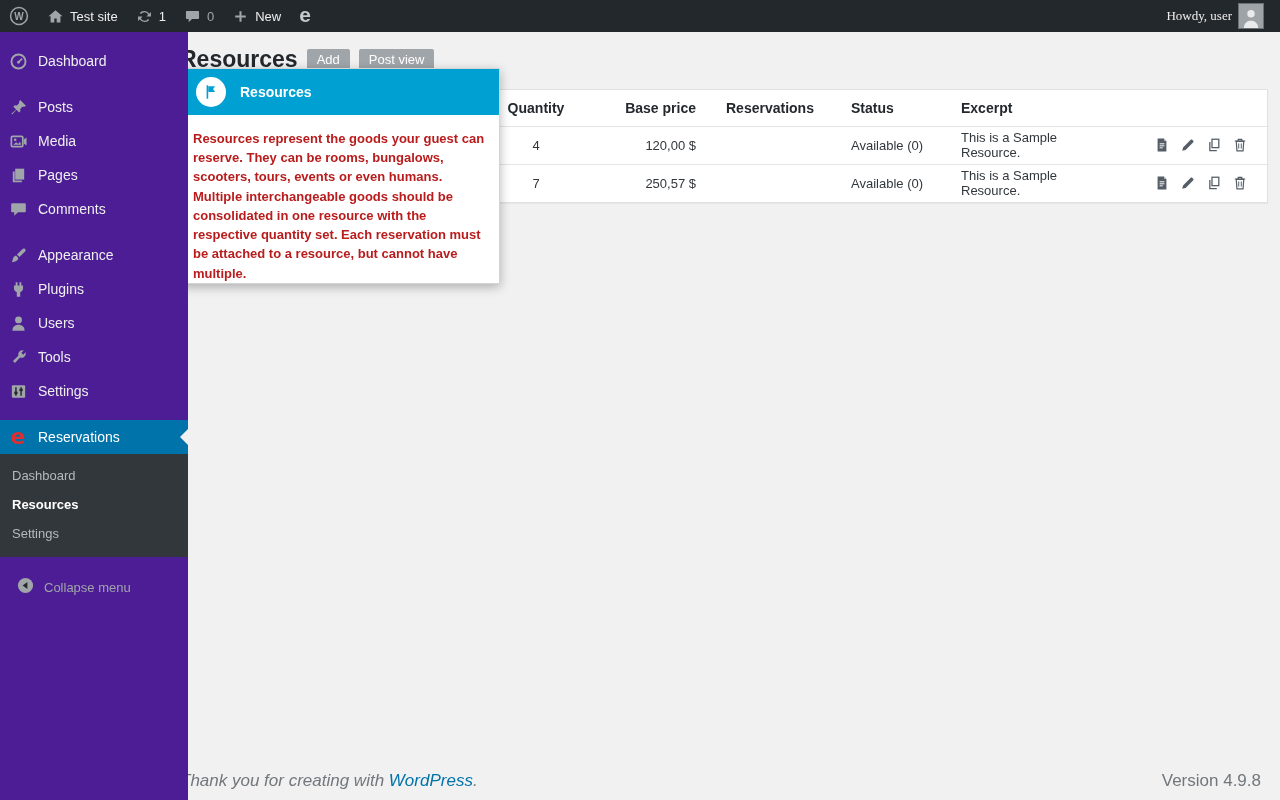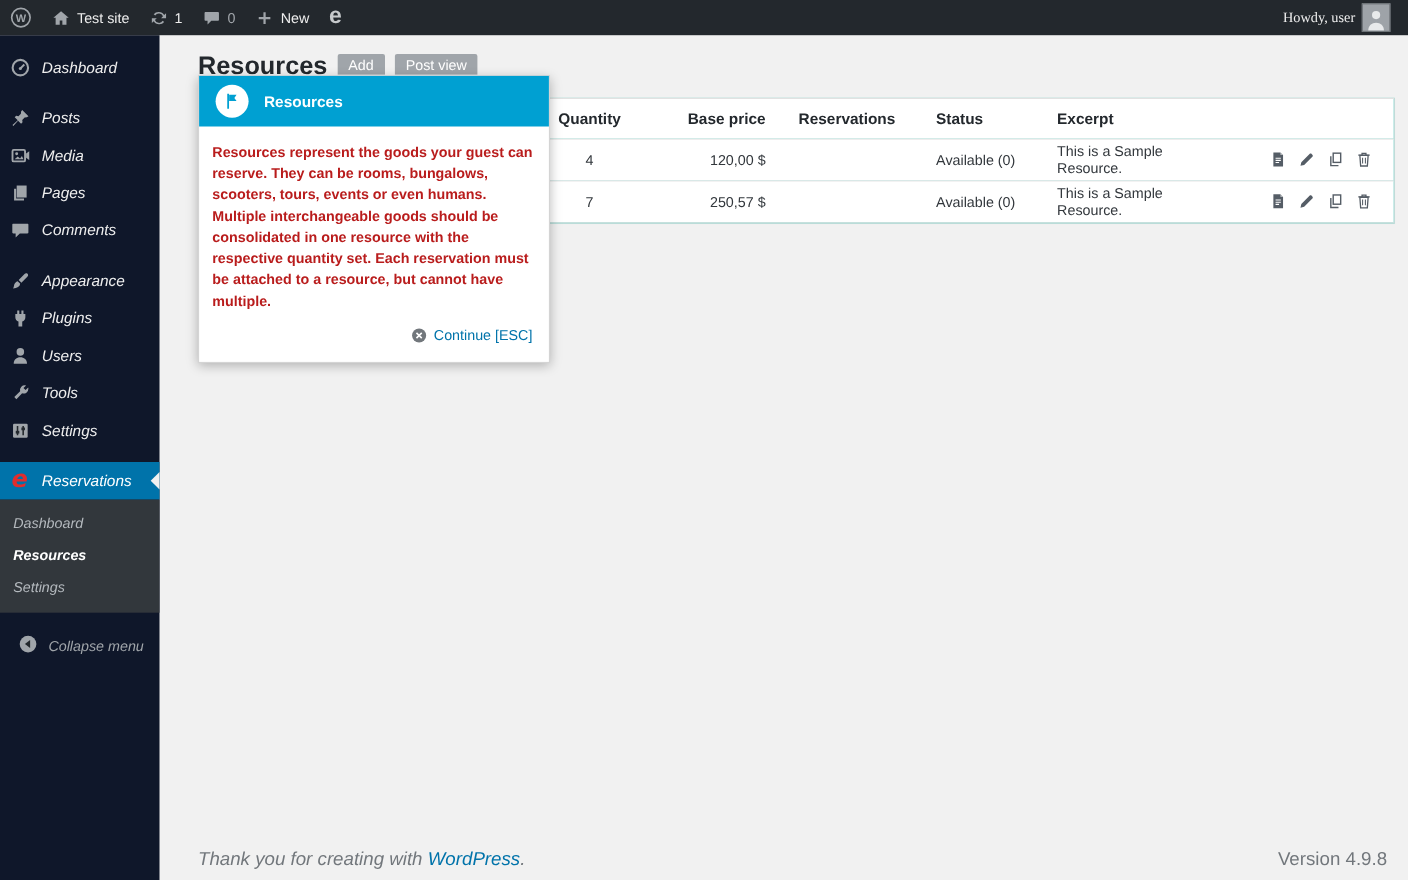--- a/index.html
+++ b/index.html
@@ -13,21 +13,21 @@
   .ab-group { display:flex; align-items:center; height:100%; }
   .ab-item { display:flex; align-items:center; gap:6px; padding:0 9px; height:100%; cursor:pointer; }
   .ab-item svg { display:block; }
   .ab-ico { color:#a0a5aa; display:flex; align-items:center; }
   .ab-count-dim { color:#a0a5aa; }
   .ab-elogo { font-size:21px; font-weight:bold; color:#c6c9cb; line-height:1; padding-bottom:3px;}
   .ab-right { padding-right:7px;font-family:Liberation Serif, serif; }
   .avatar { width:26px; height:26px; background:#9ea3a8; border:1px solid #6b7075; display:flex; align-items:flex-end; justify-content:center; overflow:hidden; }
 
   
-  .sidebar { position:absolute; top:32px; left:0; width:145px; height:768px; background:#0f172a; z-index:150;font-style:italic; }
+  .sidebar { position:absolute; top:32px; left:0; width:188px; height:768px; background:#4c1d95; z-index:150; }
   .menu { padding-top:12px; }
   .menu-item { display:flex; align-items:center; gap:10px; height:34px; padding-left:8px;
     color:#eee; font-size:14px; cursor:pointer; position:relative; }
   .menu-item .mi-icon { width:20px; height:20px; color:#a0a5aa; display:flex; align-items:center; justify-content:center; flex:none; }
   .menu-sep { height:12px; }
   .menu-item.active { background:#0073aa; color:#fff; }
   .menu-item.active::after { content:""; position:absolute; right:0; top:50%; margin-top:-8px;
     width:0; height:0; border:8px solid transparent; border-right-color:#f1f1f1; }
   .e-logo-red { font-size:22px; font-weight:800; color:#e02d2d; line-height:0.8; font-family:"DejaVu Sans", sans-serif; }
   .submenu { background:#32373c; padding:7px 0 9px; }
@@ -360,31 +360,20 @@
     <div class="pointer-header">
       <span class="pointer-flag">
         <svg width="18" height="18" viewBox="0 0 20 20">
             <path d="M6 2.5v15" stroke="#00a0d2" stroke-width="1.8"></path>
             <path d="M7 3.5h7.5l-2.2 3.2 2.2 3.2H7z" fill="#00a0d2"></path>
           </svg>
       </span>
       <span>Resources</span>
     </div>
     <div class="pointer-body">Resources represent the goods your guest can reserve. They can be rooms, bungalows, scooters, tours, events or even humans. Multiple interchangeable goods should be consolidated in one resource with the respective quantity set. Each reservation must be attached to a resource, but cannot have multiple.</div>
-    <div class="pointer-buttons">
-      <a class="pointer-close">
-        <span style="display:flex;">
-          <svg width="16" height="16" viewBox="0 0 20 20">
-              <circle cx="10" cy="10" r="8" fill="#72777c"></circle>
-              <path d="M7 7l6 6M13 7l-6 6" stroke="#fff" stroke-width="1.8"></path>
-            </svg>
-        </span>
-        <span>Continue [ESC]</span>
-      </a>
-    </div>
   </div>
 
   <div class="footer">
     <div class="footer-thanks">
       <span>Thank you for creating with </span><a>WordPress</a><span>.</span>
     </div>
     <div>Version 4.9.8</div>
   </div>
 </div>
 

